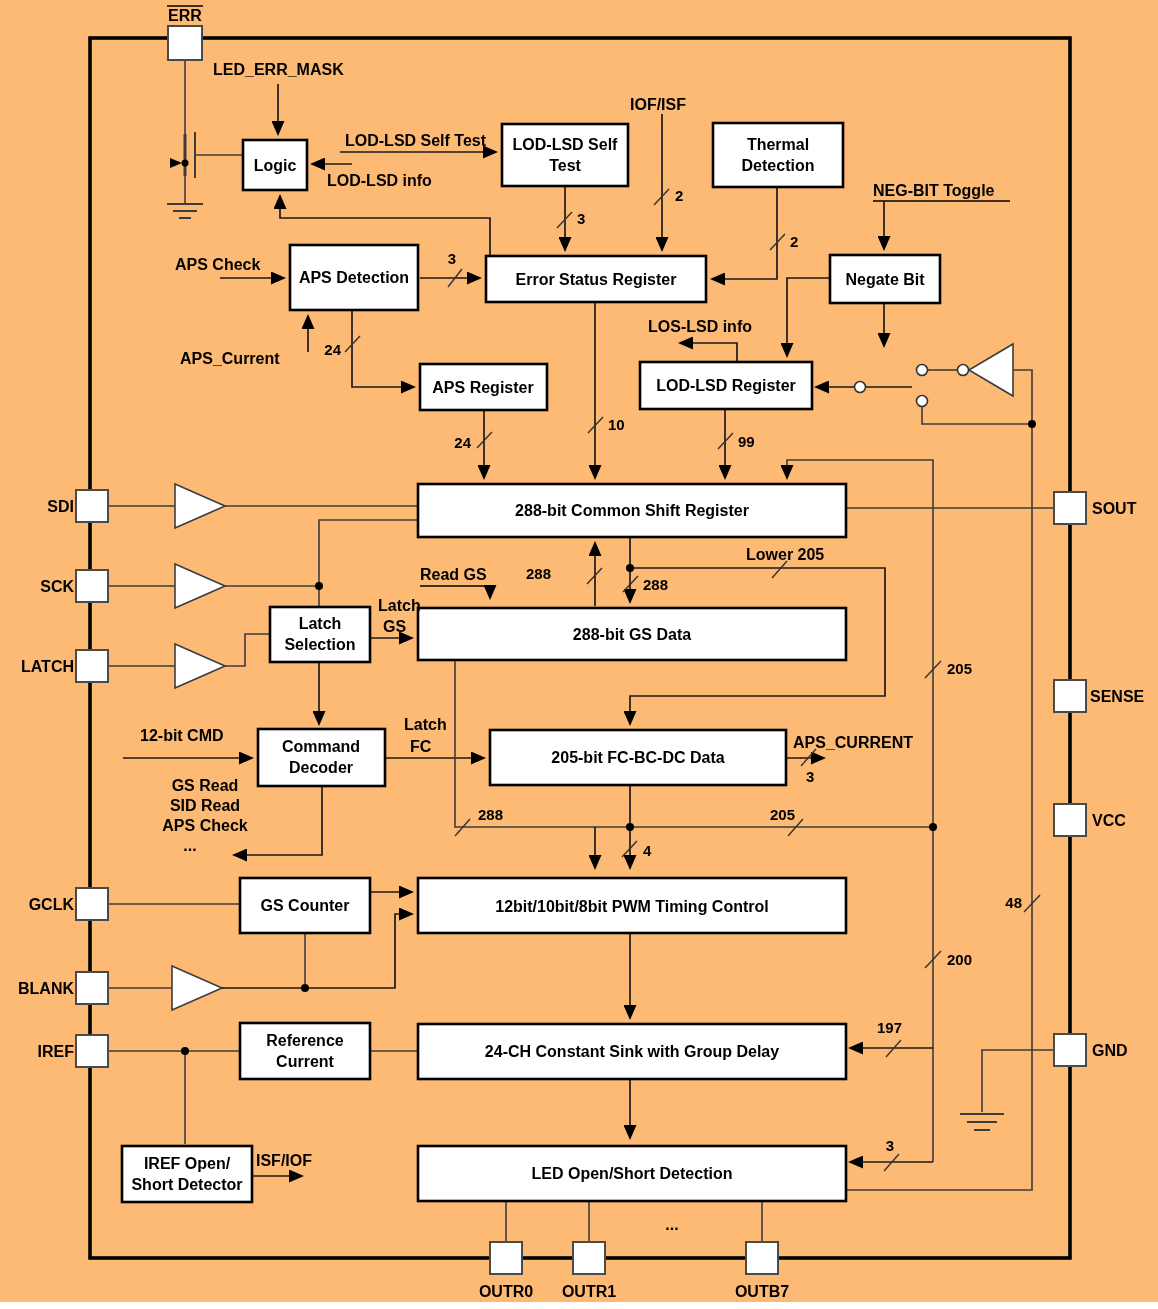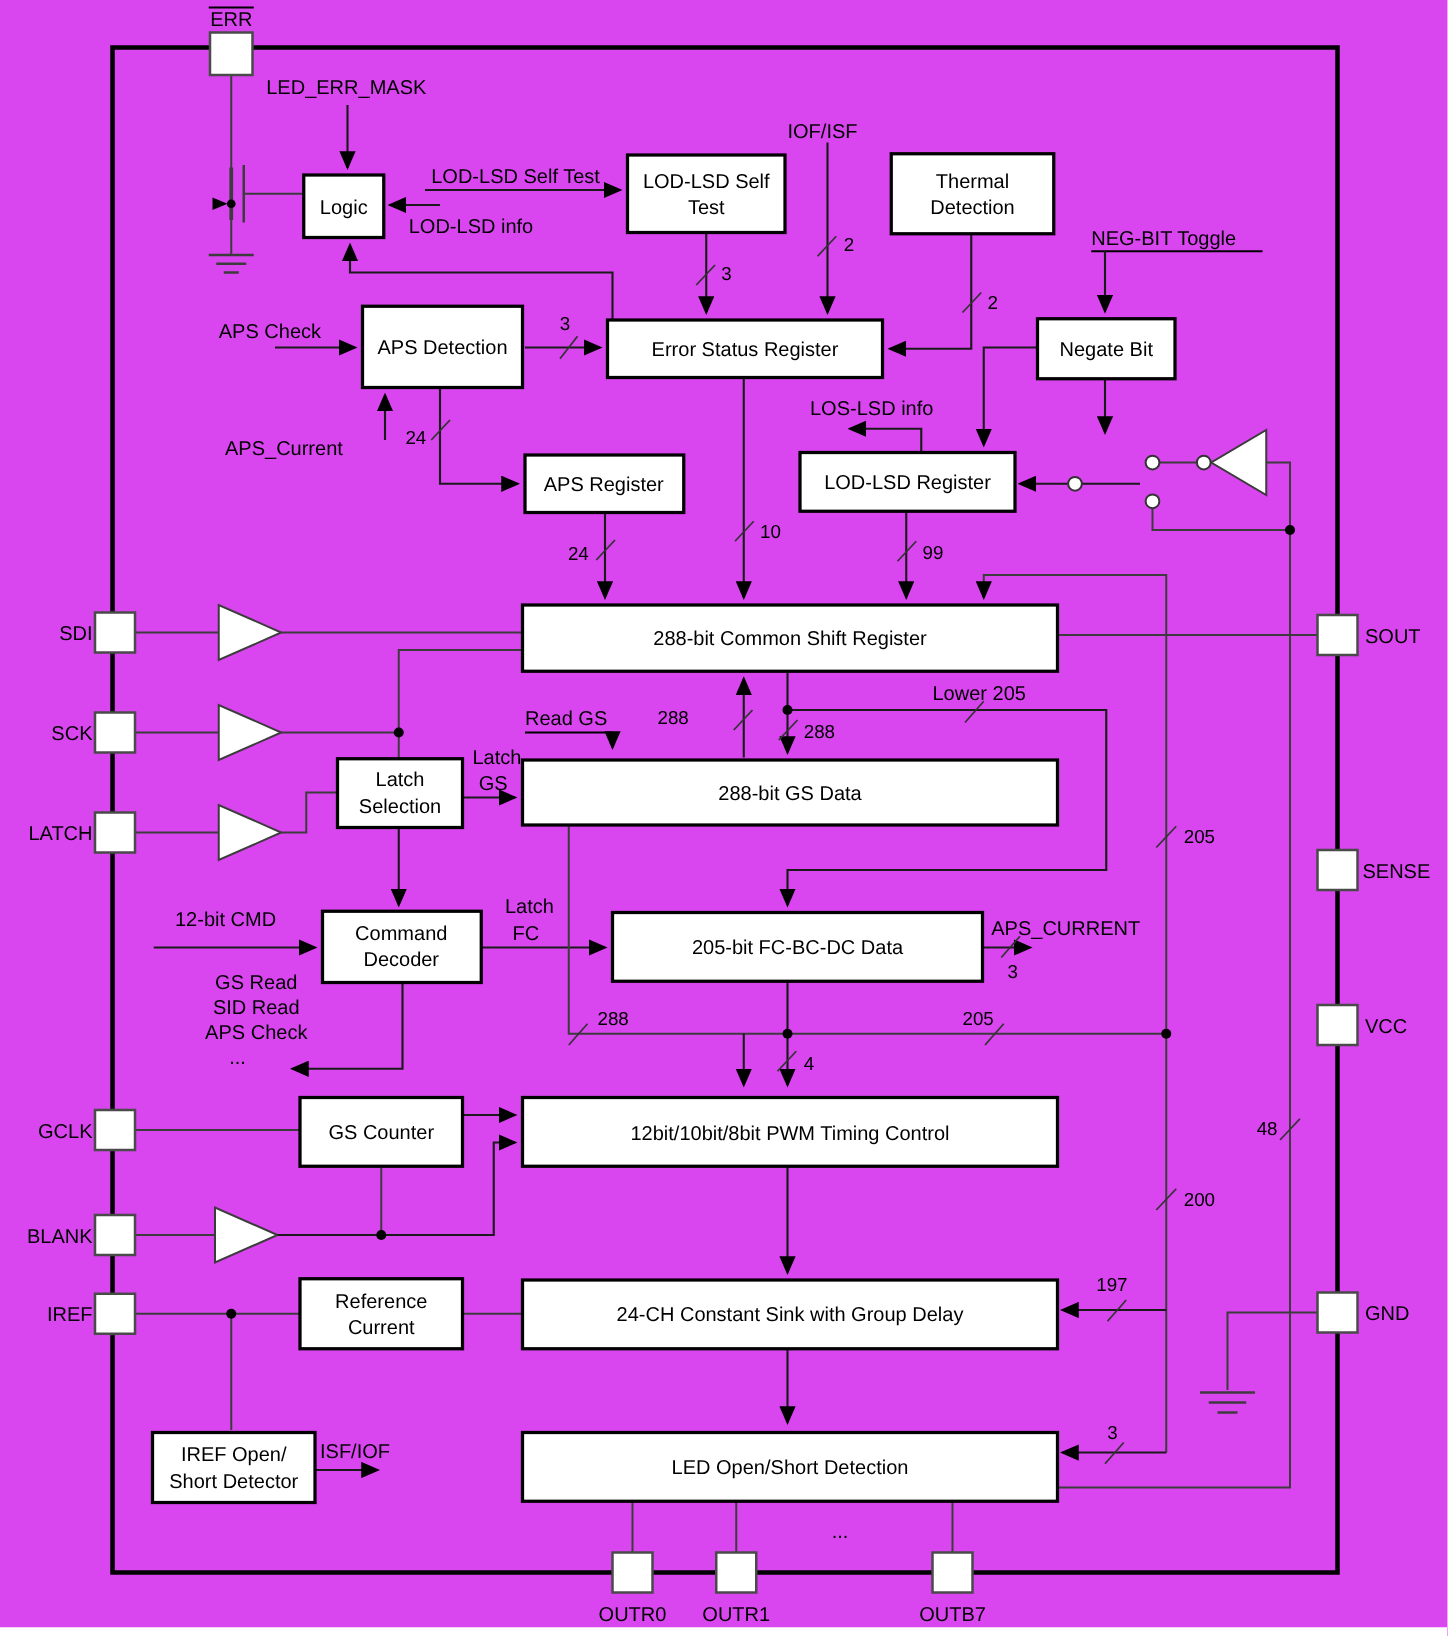--- a/index.html
+++ b/index.html
@@ -1,16 +1,16 @@
 <!DOCTYPE html>
 <html><head>
 <meta charset="utf-8">
 <style>
   html,body{margin:0;padding:0;background:#fff;}
-  .stage{position:relative;width:1158px;height:1302px;background:#d946ef;}
+  .stage{position:relative;width:1158px;height:1302px;background:#fdba74;font-weight:bold;}
   svg{display:block;}
   text{font-family:"Liberation Sans","DejaVu Sans",sans-serif;fill:#000;}
   .t16{font-size:16px;}
   .t15{font-size:15px;}
   .blk{fill:#fff;stroke:#000;stroke-width:2.6;}
   .pin{fill:#fff;stroke:#4a4a4a;stroke-width:2;}
   .w{fill:none;stroke:#3c3c3c;stroke-width:1.6;}
   .wa{fill:none;stroke:#1a1a1a;stroke-width:1.7;}
   .border{fill:none;stroke:#000;stroke-width:3.6;}
   .buf{fill:#fff;stroke:#3c3c3c;stroke-width:1.6;}

